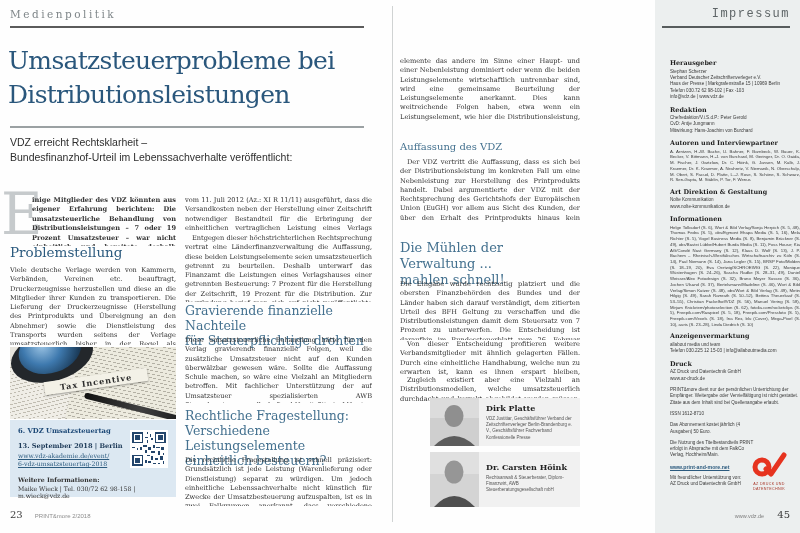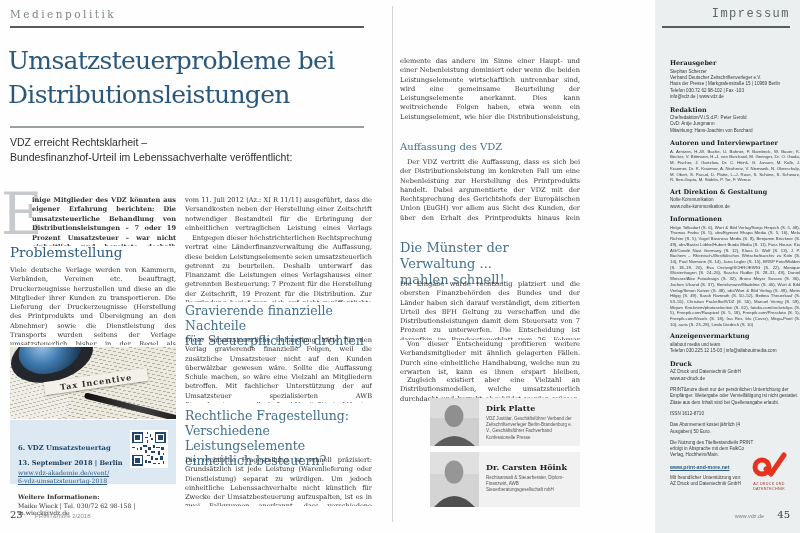--- a/index.html
+++ b/index.html
@@ -42,21 +42,21 @@
   .mouse-base { position:absolute; left:0px; top:-16px; width:84px; height:50px; border-radius:50%; background:#23272b; transform:rotate(-16deg); }
   .mouse { position:absolute; left:8px; top:-20px; width:64px; height:46px; border-radius:50%; transform:rotate(-18deg);
            background:radial-gradient(circle at 40% 35%, #9cc4e4 0%, #3e79ae 40%, #1d3f5e 75%, #10202f 100%); }
   .taxstrip { position:absolute; left:34px; top:28px; width:104px; height:13px; transform:rotate(-8deg);
               background:#f3f1e7; box-shadow:0 1px 2px rgba(0,0,0,.35); display:flex; align-items:center; justify-content:center; }
   .taxstrip span { font-size:8px; letter-spacing:1px; color:#2d2d2d; font-weight:bold; }
   .pen { position:absolute; right:-12px; bottom:8px; width:105px; height:6px; border-radius:3px; transform:rotate(14deg);
          background:linear-gradient(90deg,#111 0%,#3f3f3f 55%,#1a1a1a 100%); }
 
   
-  .eventbox { position:absolute; left:10px; top:420px; width:166px; height:64px; background:#dce8f2; padding:24px 8px; }
+  .eventbox { position:absolute; left:10px; top:420px; width:166px; height:77px; background:#dce8f2; padding:7px 8px; }
   .eb-title { font-size:6.8px; font-weight:bold; color:#1d4977; margin-bottom:7px; }
   .eb-date { font-size:6.6px; font-weight:bold; color:#1d3a58; margin-bottom:2px; }
   .eb-link { display:block; font-size:6.2px; color:#2b5a7e; text-decoration:underline; line-height:8.4px; }
   .eb-info { font-size:6.2px; font-weight:bold; color:#333; margin-top:7px; }
   .eb-contact { font-size:6.1px; color:#333; margin-top:2px; }
   .qr { position:absolute; right:8px; top:10px; width:38px; height:38px; background:#fff; padding:2px; }
 
   .footer-left { position:absolute; left:10px; top:503px; }
   .pnum { font-size:10px; color:#3a3a3a; }
   .issue { font-size:6px; color:#8d8d8d; font-family:"Liberation Sans",sans-serif; margin-left:7px; }
@@ -207,21 +207,21 @@
     <span>einheitlich besteuern?</span>
   </div>
   <div class="bodytext p-c2d">Die rechtliche Fragestellung ist schnell präzisiert: Grundsätzlich ist jede Leistung (Warenlieferung oder Dienstleistung) separat zu würdigen. Um jedoch einheitliche Lebenssachverhalte nicht künstlich für Zwecke der Umsatzbesteuerung aufzuspalten, ist es in zwei Fallgruppen anerkannt, dass verschiedene Leistungselemente umsatzsteuerlich einheitlich zu würdigen sind. Wenn eines der beiden Leistungs-</div>
 
   <div class="gutter"></div>
 
   <div class="bodytext p-c3a">elemente das andere im Sinne einer Haupt- und einer Nebenleistung dominiert oder wenn die beiden Leistungselemente wirtschaftlich untrennbar sind, wird eine gemeinsame Beurteilung der Leistungselemente anerkannt. Dies kann weitreichende Folgen haben, etwa wenn ein Leistungselement, wie hier die Distributionsleistung, wegen der Nähe zu dem anderen Leistungselement statt dem Regelsteuersatz (19 Prozent) dem ermäßigten Steuersatz (7 Prozent) unterworfen wird.</div>
   <div class="colhead h-c3a">Auffassung des VDZ</div>
   <div class="bodytext p-c3b indent">Der VDZ vertritt die Auffassung, dass es sich bei der Distributionsleistung im konkreten Fall um eine Nebenleistung zur Herstellung des Printprodukts handelt. Dabei argumentierte der VDZ mit der Rechtsprechung des Gerichtshofs der Europäischen Union (EuGH) vor allem aus Sicht des Kunden, der über den Erhalt des Printprodukts hinaus kein eigenes Interesse an der Distributionsleistung habe. Zudem war dem BFH-Urteil von 2012 bereits diese Aussage zu entnehmen.</div>
   <div class="colhead h-c3b">
-    <span>Die Münster der Verwaltung ...</span>
+    <span>Die Mühlen der Verwaltung ...</span>
     <span>mahlen schnell!</span>
   </div>
   <div class="bodytext p-c3c">Die Eingabe wurde rechtzeitig platziert und die obersten Finanzbehörden des Bundes und der Länder haben sich darauf verständigt, dem zitierten Urteil des BFH Geltung zu verschaffen und die Distributionsleistungen damit dem Steuersatz von 7 Prozent zu unterwerfen. Die Entscheidung ist daraufhin im Bundessteuerblatt vom 26. Februar 2018, Teil II, Seite 146, veröffentlicht worden und genießt damit allgemeine Geltung.</div>
   <div class="bodytext p-c3d indent">Von dieser Entscheidung profitieren weitere Verbandsmitglieder mit ähnlich gelagerten Fällen. Durch eine einheitliche Handhabung, welche nun zu erwarten ist, kann es ihnen erspart bleiben, behördlichen oder gerichtlichen Rechtsschutz in Anspruch nehmen zu müssen.</div>
   <div class="bodytext p-c3e indent">Zugleich existiert aber eine Vielzahl an Distributionsmodellen, welche umsatzsteuerlich durchdacht und korrekt abgebildet werden müssen. Die nächste Gelegenheit zum Austausch dazu besteht beim 6. VDZ Umsatzsteuertag in Berlin am 13. September 2018.</div>
 
   <div class="a-photo ap1">
     <svg viewBox="0 0 49 48" width="49" height="48">
       <rect width="49" height="48" fill="#cfcfcf"></rect>
         <rect width="49" height="20" fill="#dcdcdc"></rect>

